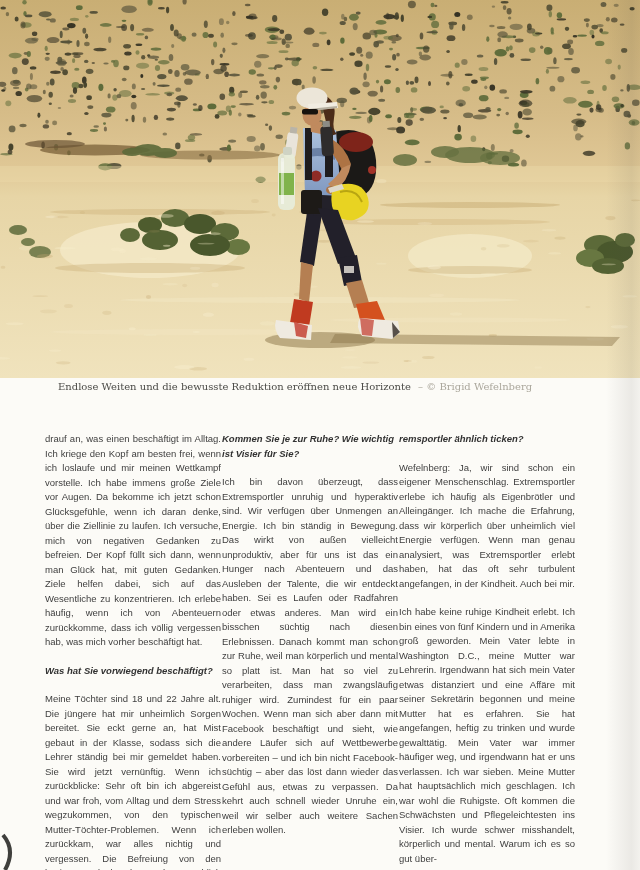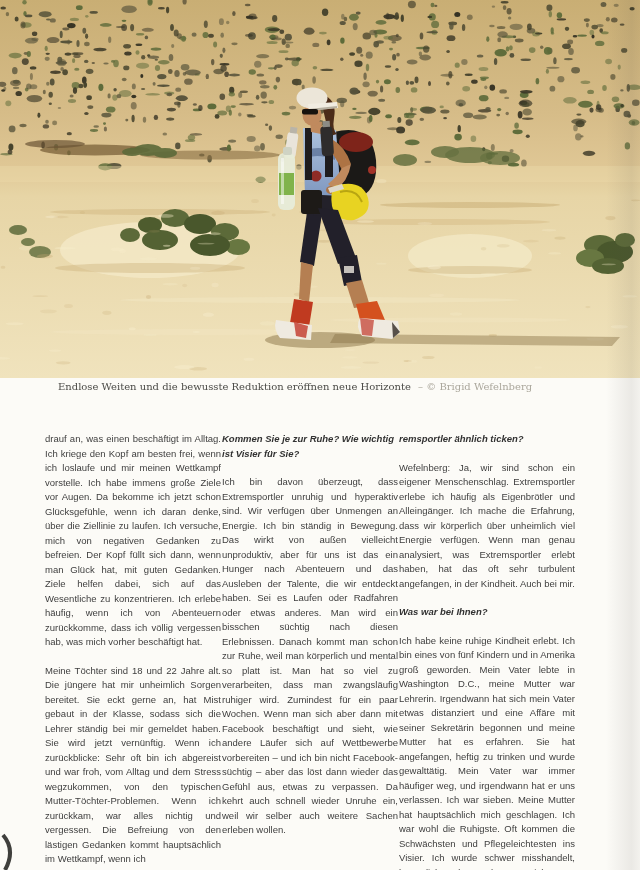--- a/index.html
+++ b/index.html
@@ -794,31 +794,31 @@
   </svg>
 
   <div class="caption">
     <span>Endlose Weiten und die bewusste Reduktion eröffnen neue Horizonte</span>
     <span class="credit">– © Brigid Wefelnberg</span>
   </div>
 
   <div class="cols">
     <div class="col">
       <p class="bp">drauf an, was einen beschäftigt im Alltag. Ich kriege den Kopf am besten frei, wenn ich loslaufe und mir meinen Wettkampf vorstelle. Ich habe immens große Ziele vor Augen. Da bekomme ich jetzt schon Glücksgefühle, wenn ich daran denke, über die Ziellinie zu laufen. Ich versuche, mich von negativen Gedanken zu befreien. Der Kopf füllt sich dann, wenn man Glück hat, mit guten Gedanken. Ziele helfen dabei, sich auf das Wesentliche zu konzentrieren. Ich erlebe häufig, wenn ich von Abenteuern zurückkomme, dass ich völlig vergessen hab, was mich vorher beschäftigt hat.</p>
+      <h3 class="hq">Was hat Sie vorwiegend beschäftigt?</h3>
       <p class="bp">Meine Töchter sind 18 und 22 Jahre alt. Die jüngere hat mir unheimlich Sorgen bereitet. Sie eckt gerne an, hat Mist gebaut in der Klasse, sodass sich die Lehrer ständig bei mir gemeldet haben. Sie wird jetzt vernünftig. Wenn ich zurückblicke: Sehr oft bin ich abgereist und war froh, vom Alltag und dem Stress wegzukommen, von den typischen Mutter-Töchter-Problemen. Wenn ich zurückkam, war alles nichtig und vergessen. Die Befreiung von den lästigen Gedanken kommt hauptsächlich im Wettkampf, wenn ich</p>
     </div>
     <div class="col">
       <h3 class="hq">Kommen Sie je zur Ruhe? Wie wichtig ist Visier für Sie?</h3>
       <p class="bp">Ich bin davon überzeugt, dass Extremsportler unruhig und hyperaktiv sind. Wir verfügen über Unmengen an Energie. Ich bin ständig in Bewegung. Das wirkt von außen vielleicht unproduktiv, aber für uns ist das ein Hunger nach Abenteuern und das Ausleben der Talente, die wir entdeckt haben. Sei es Laufen oder Radfahren oder etwas anderes. Man wird ein bisschen süchtig nach diesen Erlebnissen. Danach kommt man schon zur Ruhe, weil man körperlich und mental so platt ist. Man hat so viel zu verarbeiten, dass man zwangsläufig ruhiger wird. Zumindest für ein paar Wochen. Wenn man sich aber dann mit Facebook beschäftigt und sieht, wie andere Läufer sich auf Wettbewerbe vorbereiten – und ich bin nicht Facebook-süchtig – aber das löst dann wieder das Gefühl aus, etwas zu verpassen. Da kehrt auch schnell wieder Unruhe ein, weil wir selber auch weitere Sachen erleben wollen.</p>
 
     </div>
     <div class="col">
       <h3 class="hq">remsportler ähnlich ticken?</h3>
       <p class="bp">Wefelnberg: Ja, wir sind schon ein eigener Menschenschlag. Extremsportler erlebe ich häufig als Eigenbrötler und Alleingänger. Ich mache die Erfahrung, dass wir körperlich über unheimlich viel Energie verfügen. Wenn man genau analysiert, was Extremsportler erlebt haben, hat das oft sehr turbulent angefangen, in der Kindheit. Auch bei mir.</p>
-      <h3 class="hq">Was war bei Ihnen?</h3>
       <p class="bp">Ich habe keine ruhige Kindheit erlebt. Ich bin eines von fünf Kindern und in Amerika groß geworden. Mein Vater lebte in Washington D.C., meine Mutter war Lehrerin. Irgendwann hat sich mein Vater etwas distanziert und eine Affäre mit seiner Sekretärin begonnen und meine Mutter hat es erfahren. Sie hat angefangen, heftig zu trinken und wurde gewalttätig. Mein Vater war immer häufiger weg, und irgendwann hat er uns verlassen. Ich war sieben. Meine Mutter hat hauptsächlich mich geschlagen. Ich war wohl die Ruhigste. Oft kommen die Schwächsten und Pflegeleichtesten ins Visier. Ich wurde schwer misshandelt, körperlich und mental. Warum ich es so gut über-</p>
     </div>
   </div>
 
   <div class="edge-shade"></div>
   <svg class="corner-mark" viewBox="0 0 20 40">
     <path d="M3,5 Q16,20 5,40" stroke="#1d1d1b" stroke-width="4" fill="none" opacity="0.85"></path>
   </svg>
 
 </div>

